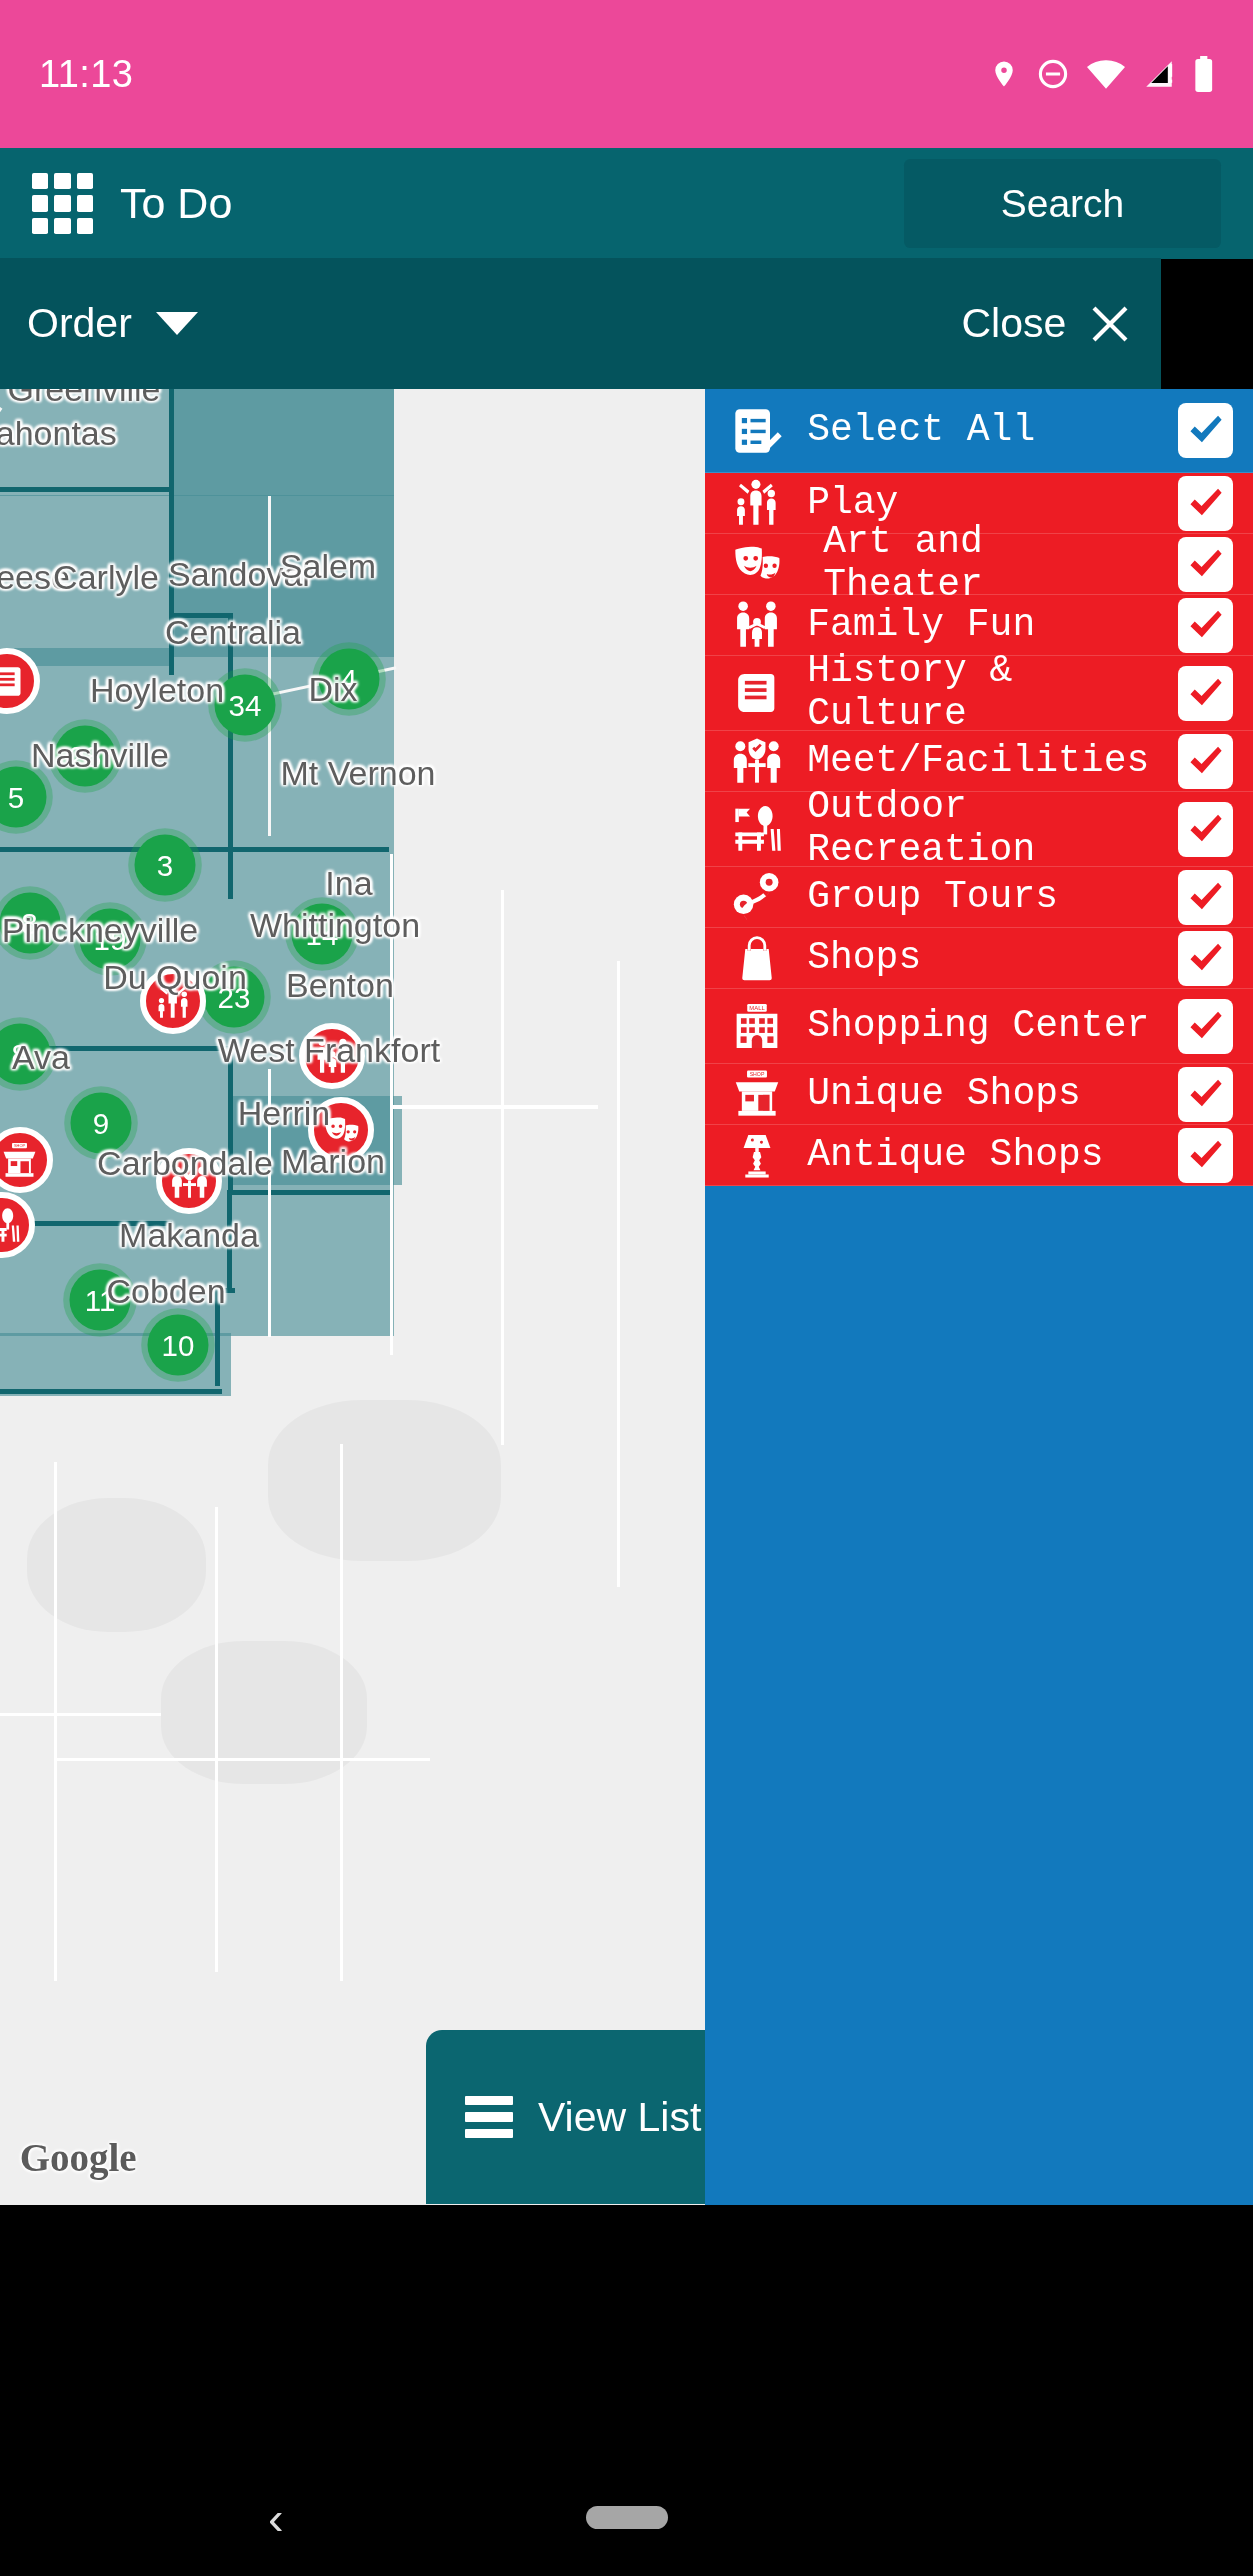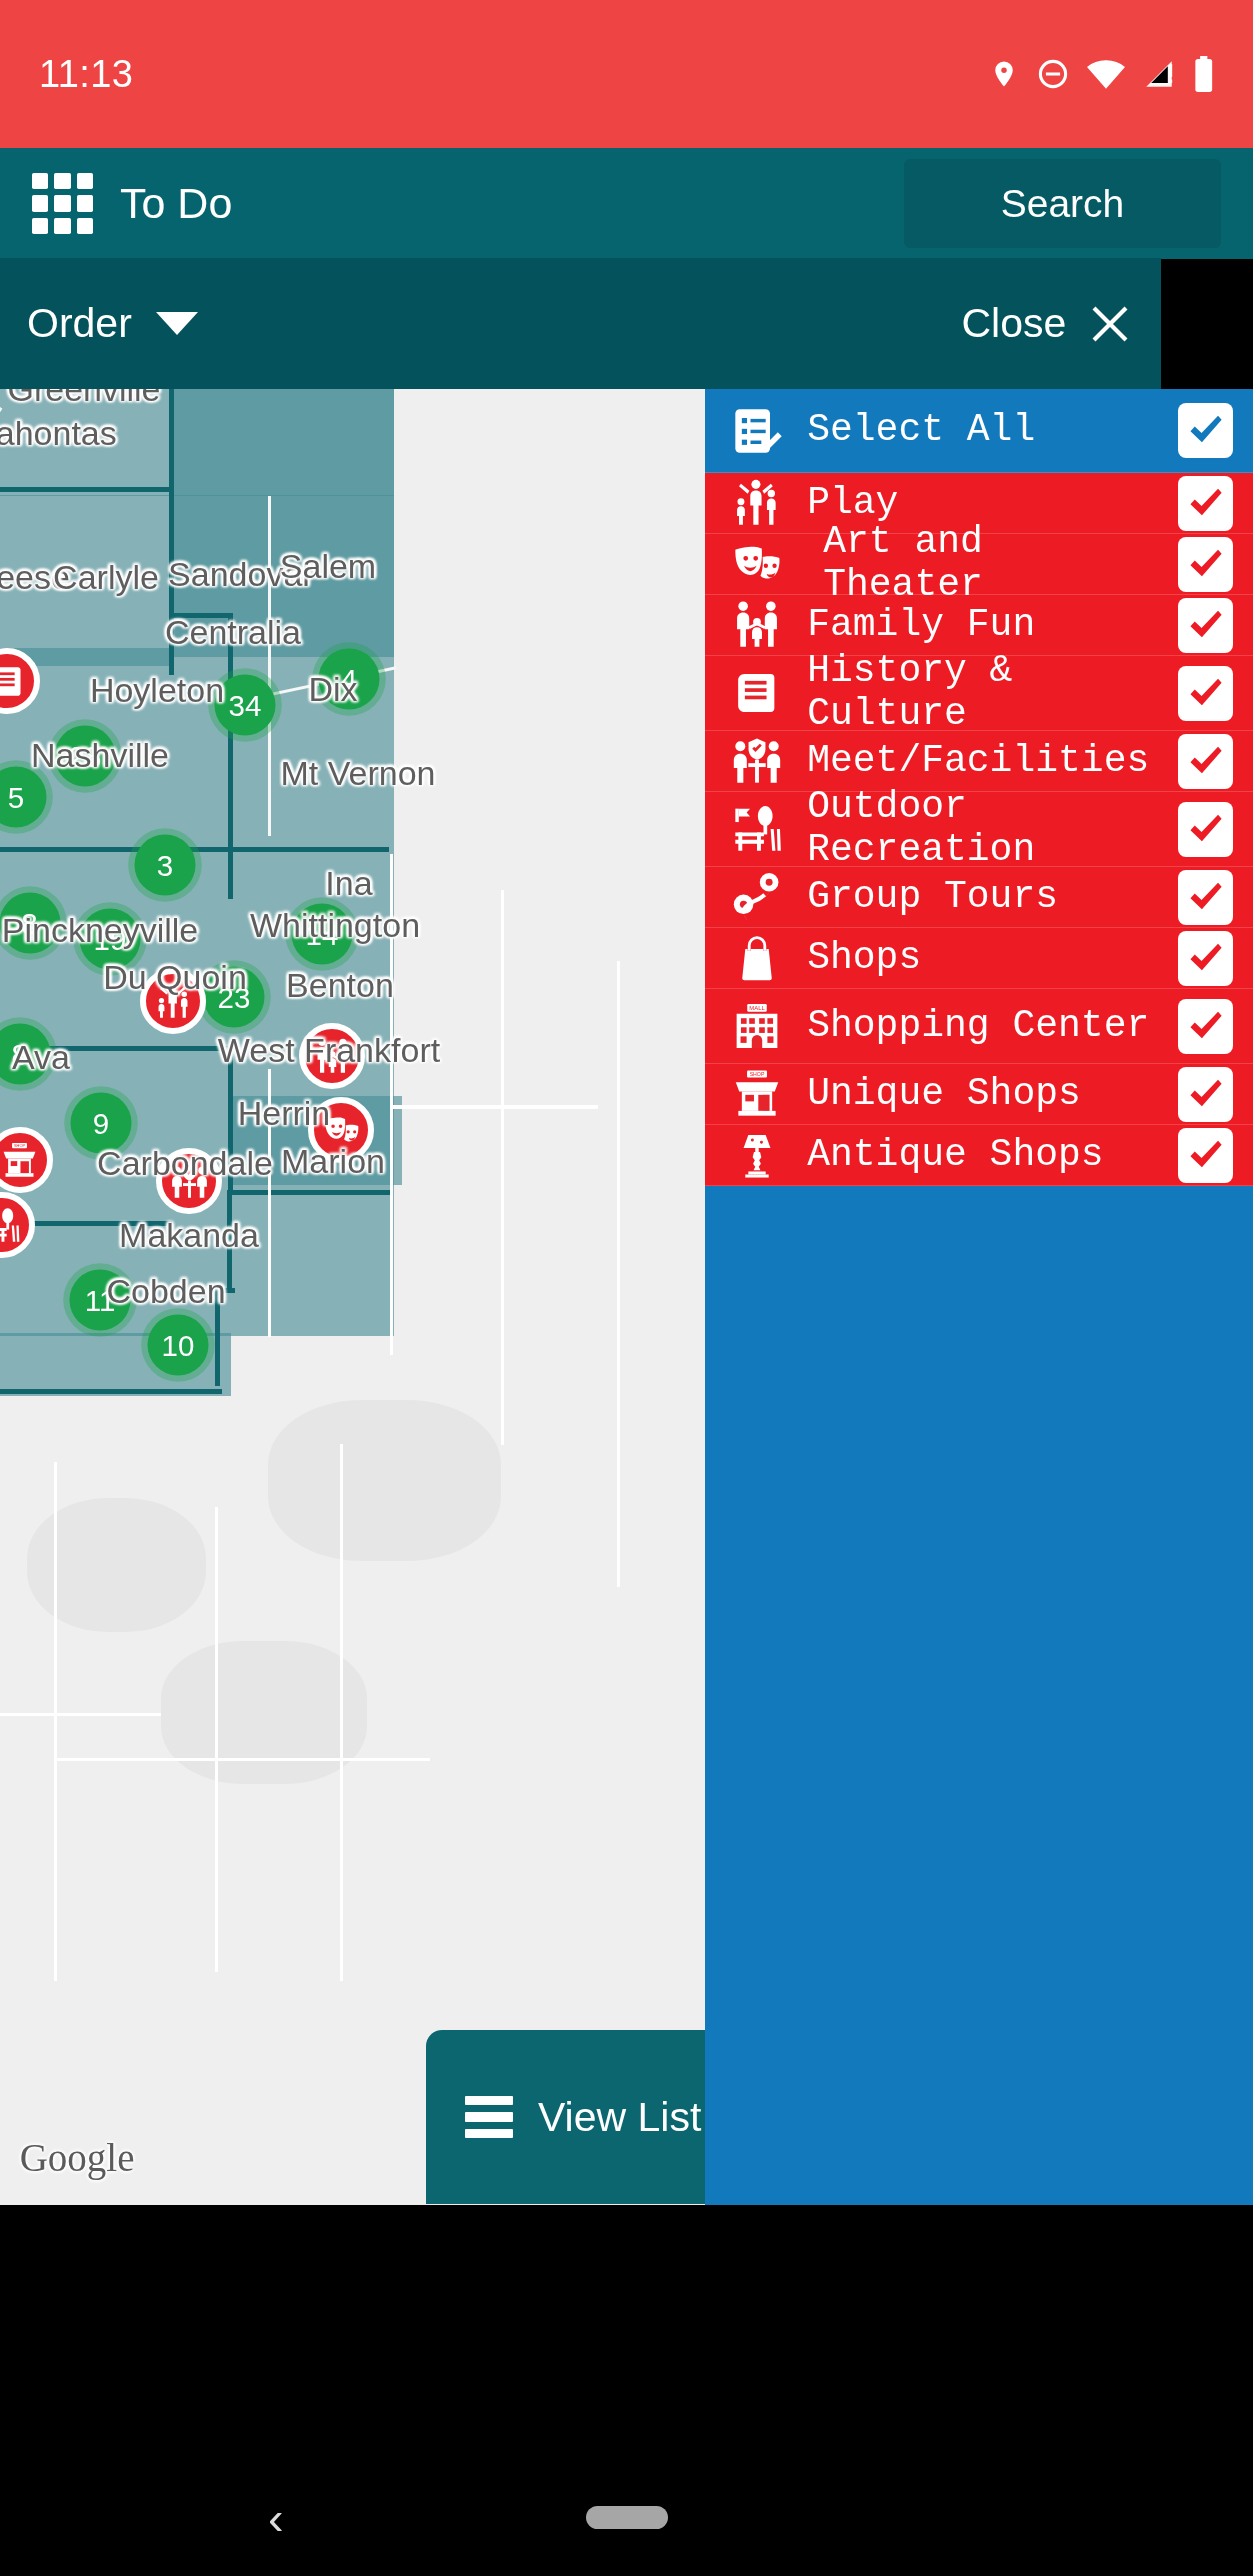--- a/index.html
+++ b/index.html
@@ -7,21 +7,21 @@
     width: 1253px; height: 2576px;
     background: #000;
     font-family: "Liberation Sans", sans-serif;
     overflow: hidden;
   }
   #app { position: relative; width: 1253px; height: 2576px; }
 
   
   .statusbar {
     position: absolute; top: 0; left: 0; width: 1253px; height: 148px;
-    background: #ef4444; color: #fff;
+    background: #ec4899; color: #fff;
     display: flex; align-items: center; justify-content: space-between;
     padding: 0 39px;
   }
   .status-time { font-size: 38px; letter-spacing: 0.4px; }
   .status-icons { display: flex; align-items: center; gap: 17px; }
   .sicon { display: block; }
 
   
   .header {
     position: absolute; top: 148px; left: 0; width: 1253px; height: 111px;
@@ -80,21 +80,21 @@
   .poi {
     position: absolute; width: 66px; height: 66px; border-radius: 50%;
     background: #e7242c; border: 6.3px solid #fff; display: flex;
     align-items: center; justify-content: center;
     transform: translate(-50%,-50%); cursor: pointer;
   }
   .poi svg { width: 39px; height: 39px; fill: #fff; }
 
   .google-wm {
     position: absolute; left: 19.7px; bottom: 25px;
-    color: #5b5b5b; font-size: 39px; font-weight: 400;
+    color: #5b5b5b; font-size: 39px; font-weight: 700;
     font-family: "Liberation Serif", serif;
     text-shadow: 1.8px 0 2.7px #fff, -1.8px 0 2.7px #fff, 0 1.8px 2.7px #fff, 0 -1.8px 2.7px #fff;
   }
 
   
   .viewlist {
     position: absolute; left: 426px; top: 2030px; height: 174px;
     background: #0b6670; border-radius: 16px 16px 0 0;
     display: flex; align-items: center; gap: 25px;
     padding: 0 39px; color: #fff; font-size: 41px; white-space: nowrap;

